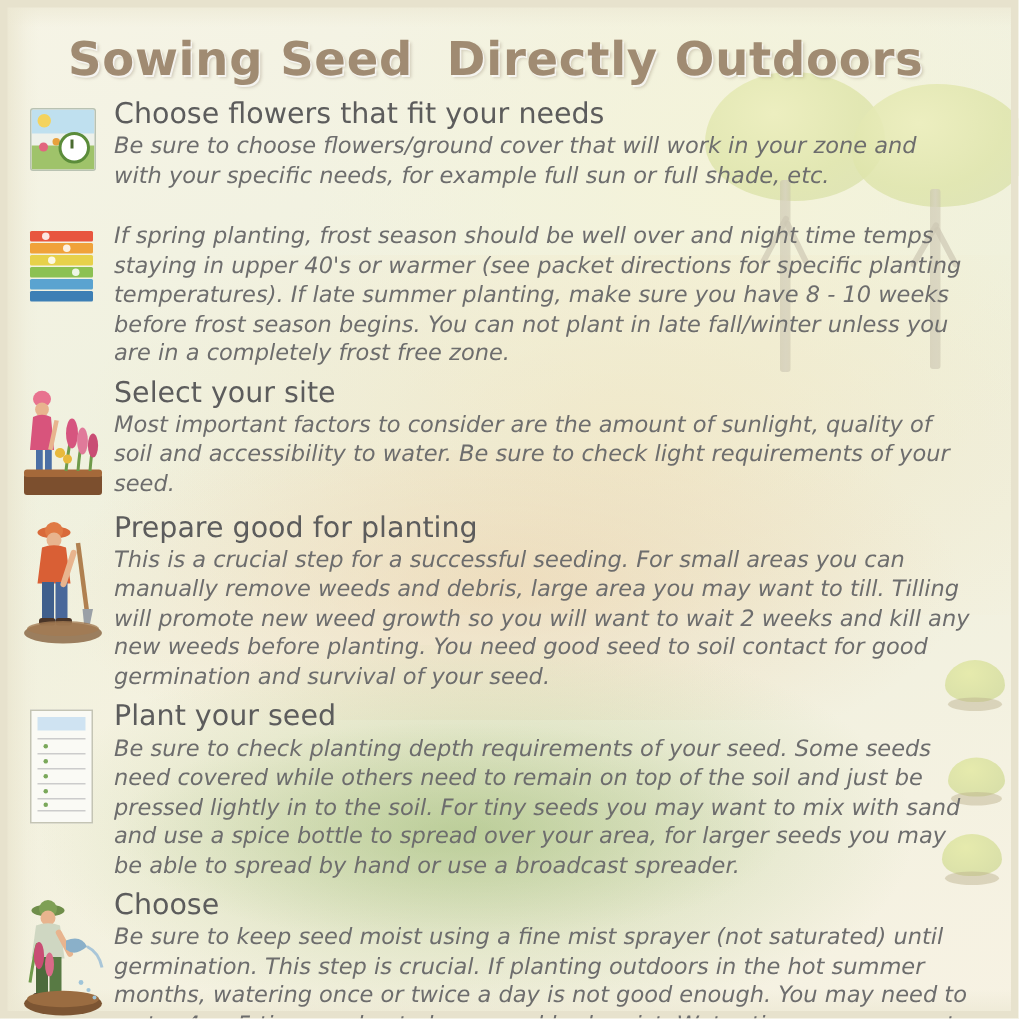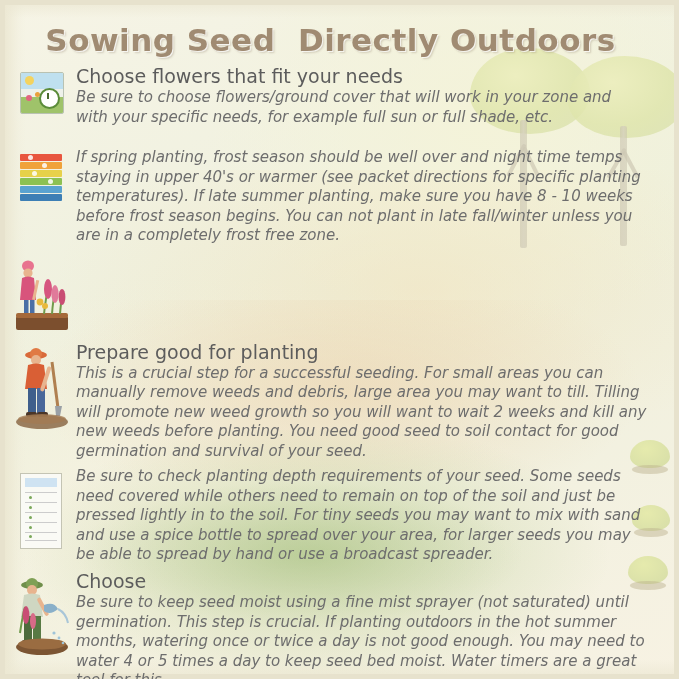--- a/index.html
+++ b/index.html
@@ -327,20 +327,22 @@
             <path d="M38 58 q1 -14 3 -20" stroke="#6f9a4a" stroke-width="2" fill="none"></path>
             <path d="M46 58 q1 -12 2 -17" stroke="#6f9a4a" stroke-width="2" fill="none"></path>
             <ellipse cx="34" cy="33" rx="4" ry="10" fill="#d6557f"></ellipse>
             <ellipse cx="41" cy="38" rx="3.6" ry="9" fill="#e07a9a"></ellipse>
             <ellipse cx="48" cy="41" rx="3.4" ry="8" fill="#c94d74"></ellipse>
             <circle cx="26" cy="46" r="3.4" fill="#e8b93c"></circle>
             <circle cx="31" cy="50" r="3" fill="#e8b93c"></circle>
           </svg>
         </div>
         <div class="step-body">
+          <div class="step-title">Select your site</div>
+          <div class="step-text">Most important factors to consider are the amount of sunlight, quality of soil and accessibility to water. Be sure to check light  requirements of your seed.</div>
         </div>
       </div>
 
       <div class="step">
         <div class="step-icon" style="height:96px;">
           <svg class="icon-svg" width="56" height="96" viewBox="0 0 56 96">
             <ellipse cx="22" cy="9" rx="11" ry="4" fill="#d96a3a"></ellipse>
             <circle cx="22" cy="8" r="6" fill="#e07a45"></circle>
             <circle cx="22" cy="14" r="5" fill="#e8b48e"></circle>
             <path d="M14 19 q8 -3 16 0 l3 24 h-22 z" fill="#d95f35"></path>
@@ -372,20 +374,21 @@
             <div class="ln" style="top:58px;"></div>
             <div class="ln" style="top:66px;"></div>
             <span class="seedrow" style="left:8px; top:22px;"></span>
             <span class="seedrow" style="left:8px; top:32px;"></span>
             <span class="seedrow" style="left:8px; top:42px;"></span>
             <span class="seedrow" style="left:8px; top:52px;"></span>
             <span class="seedrow" style="left:8px; top:61px;"></span>
           </div>
         </div>
         <div class="step-body">
+          <div class="step-title">Plant your seed</div>
           <div class="step-text">Be sure to check planting depth requirements of  your seed.  Some seeds need covered while others need to remain on top of the soil and just be pressed lightly in to the  soil. For tiny seeds you may want to mix with sand and use a spice bottle to spread over your area, for larger seeds you may be able to spread by hand or use a broadcast spreader.</div>
         </div>
       </div>
 
       <div class="step">
         <div class="step-icon" style="height:96px;">
           <svg class="icon-svg" width="56" height="96" viewBox="0 0 56 96">
             <ellipse cx="18" cy="10" rx="11" ry="4" fill="#6f8e4a"></ellipse>
             <circle cx="18" cy="9" r="6" fill="#7fa055"></circle>
             <circle cx="18" cy="15" r="5" fill="#e8b48e"></circle>

